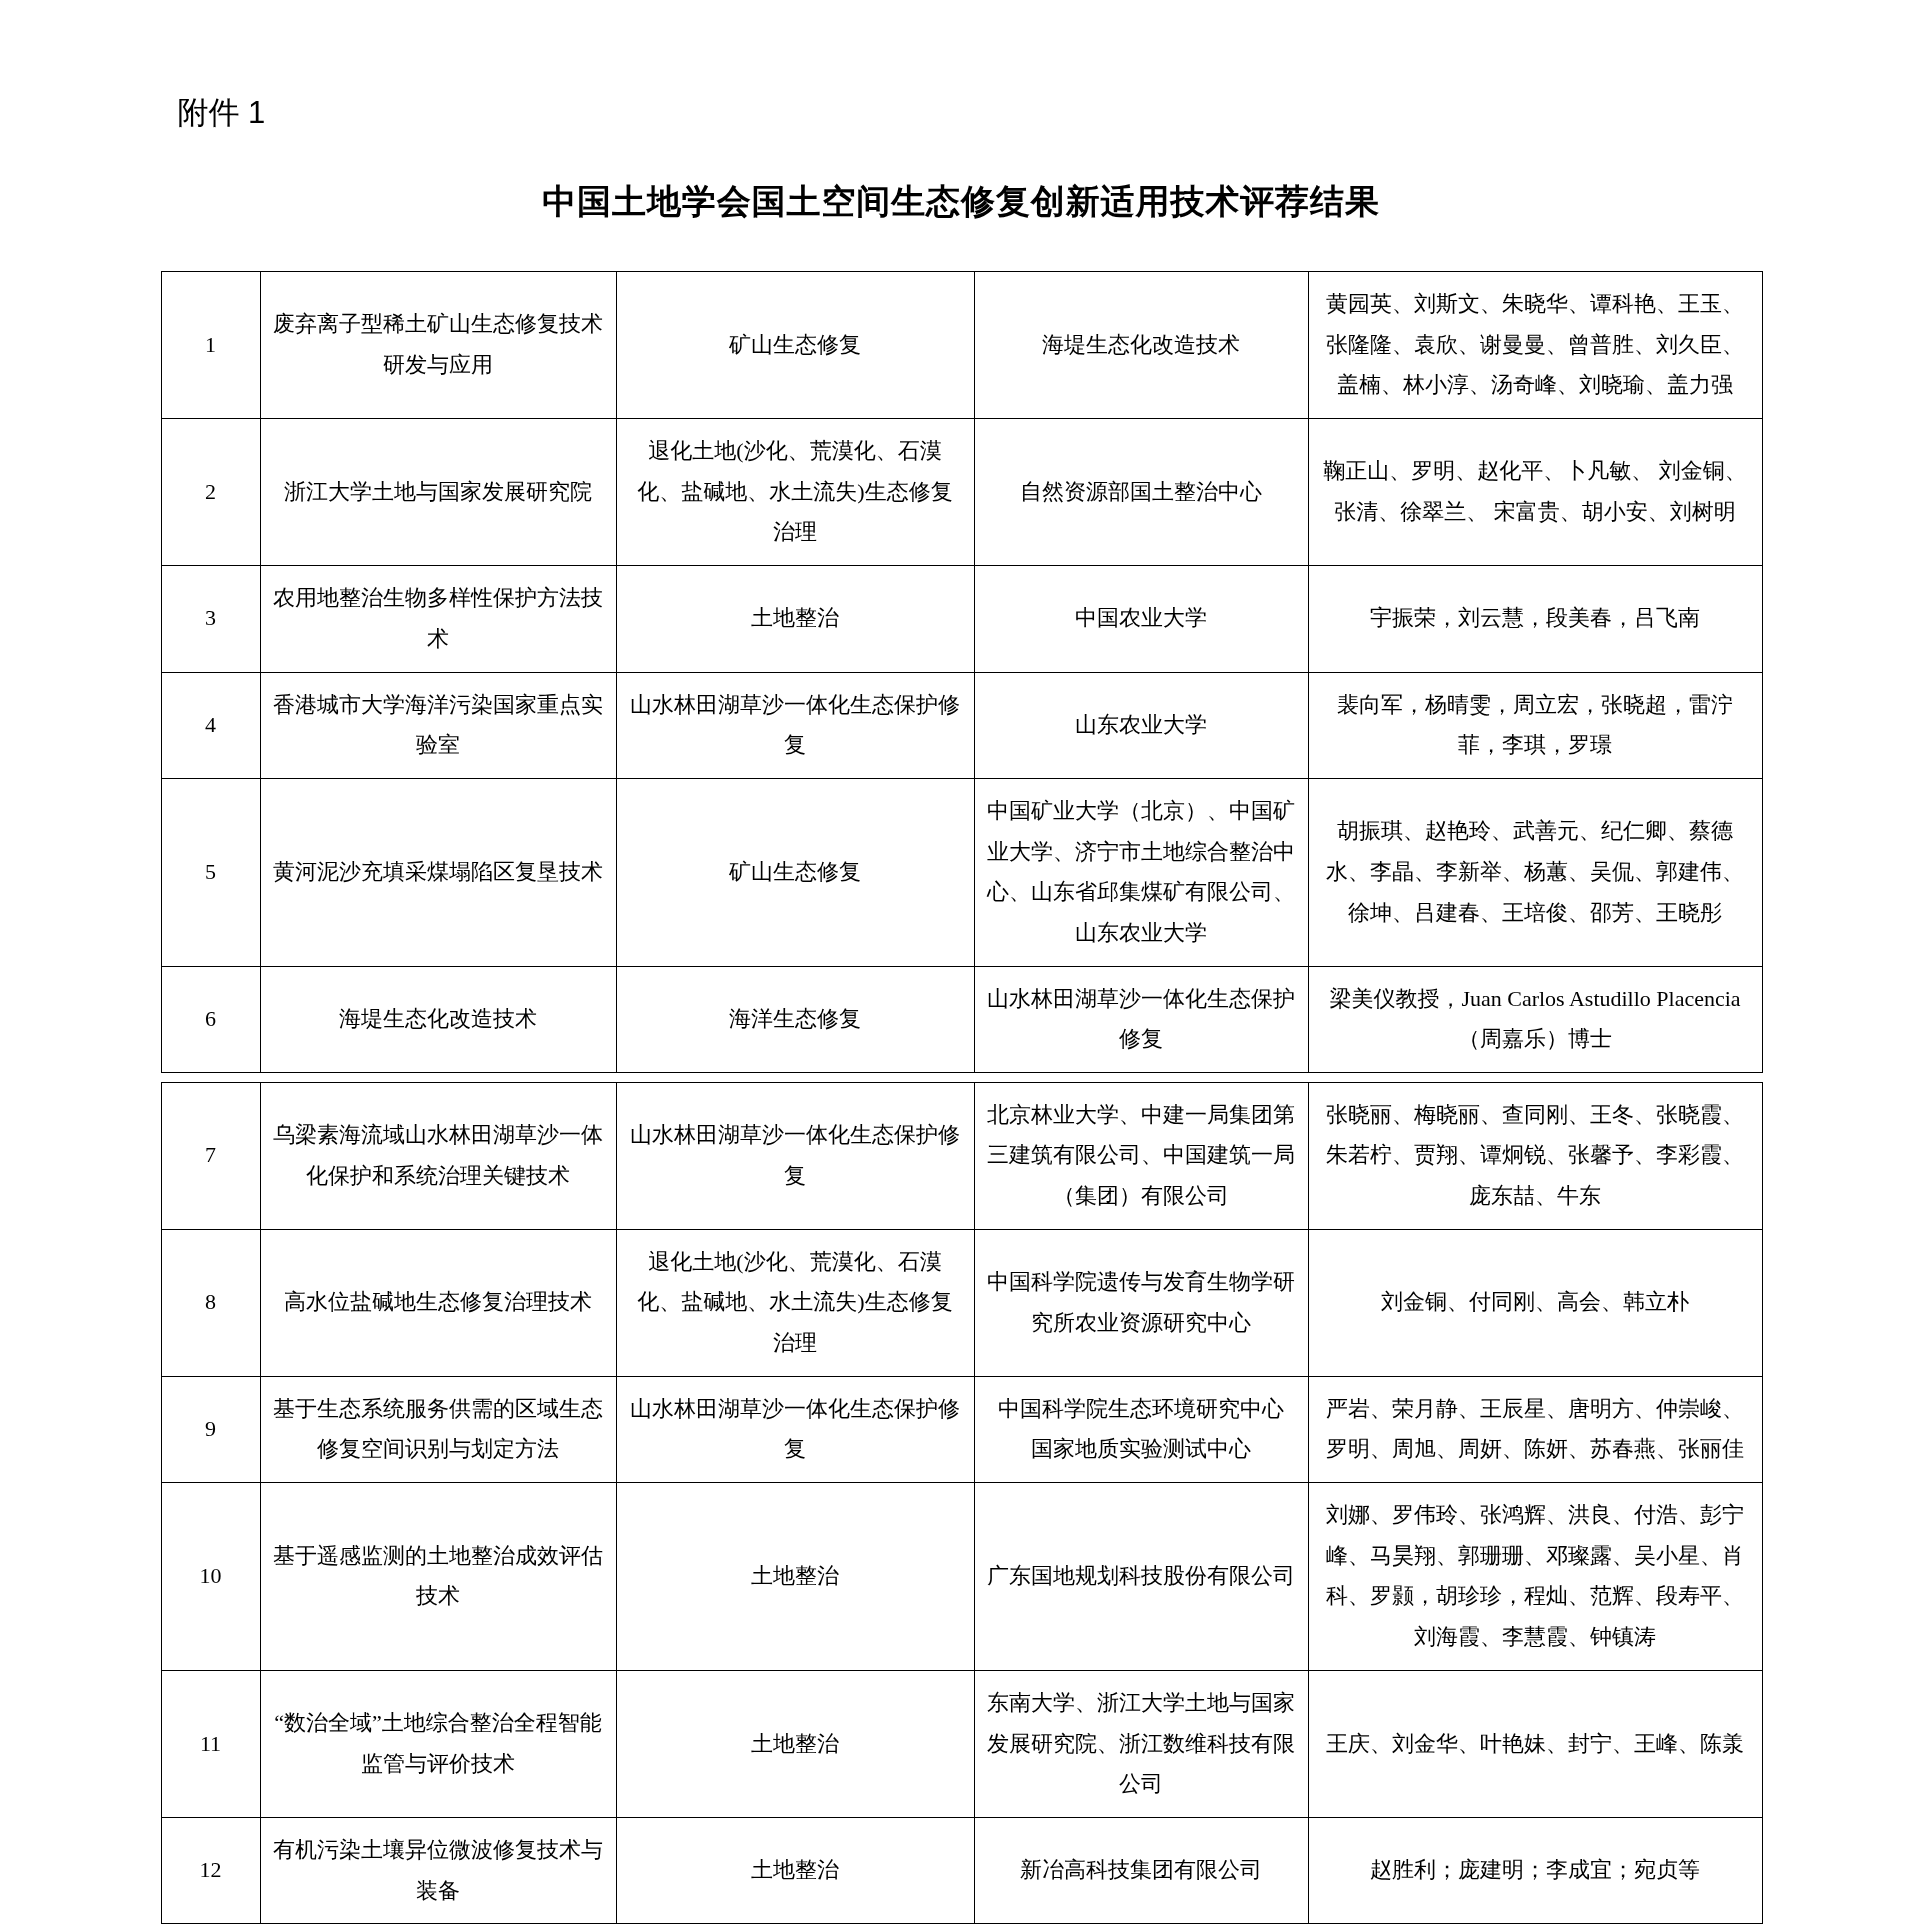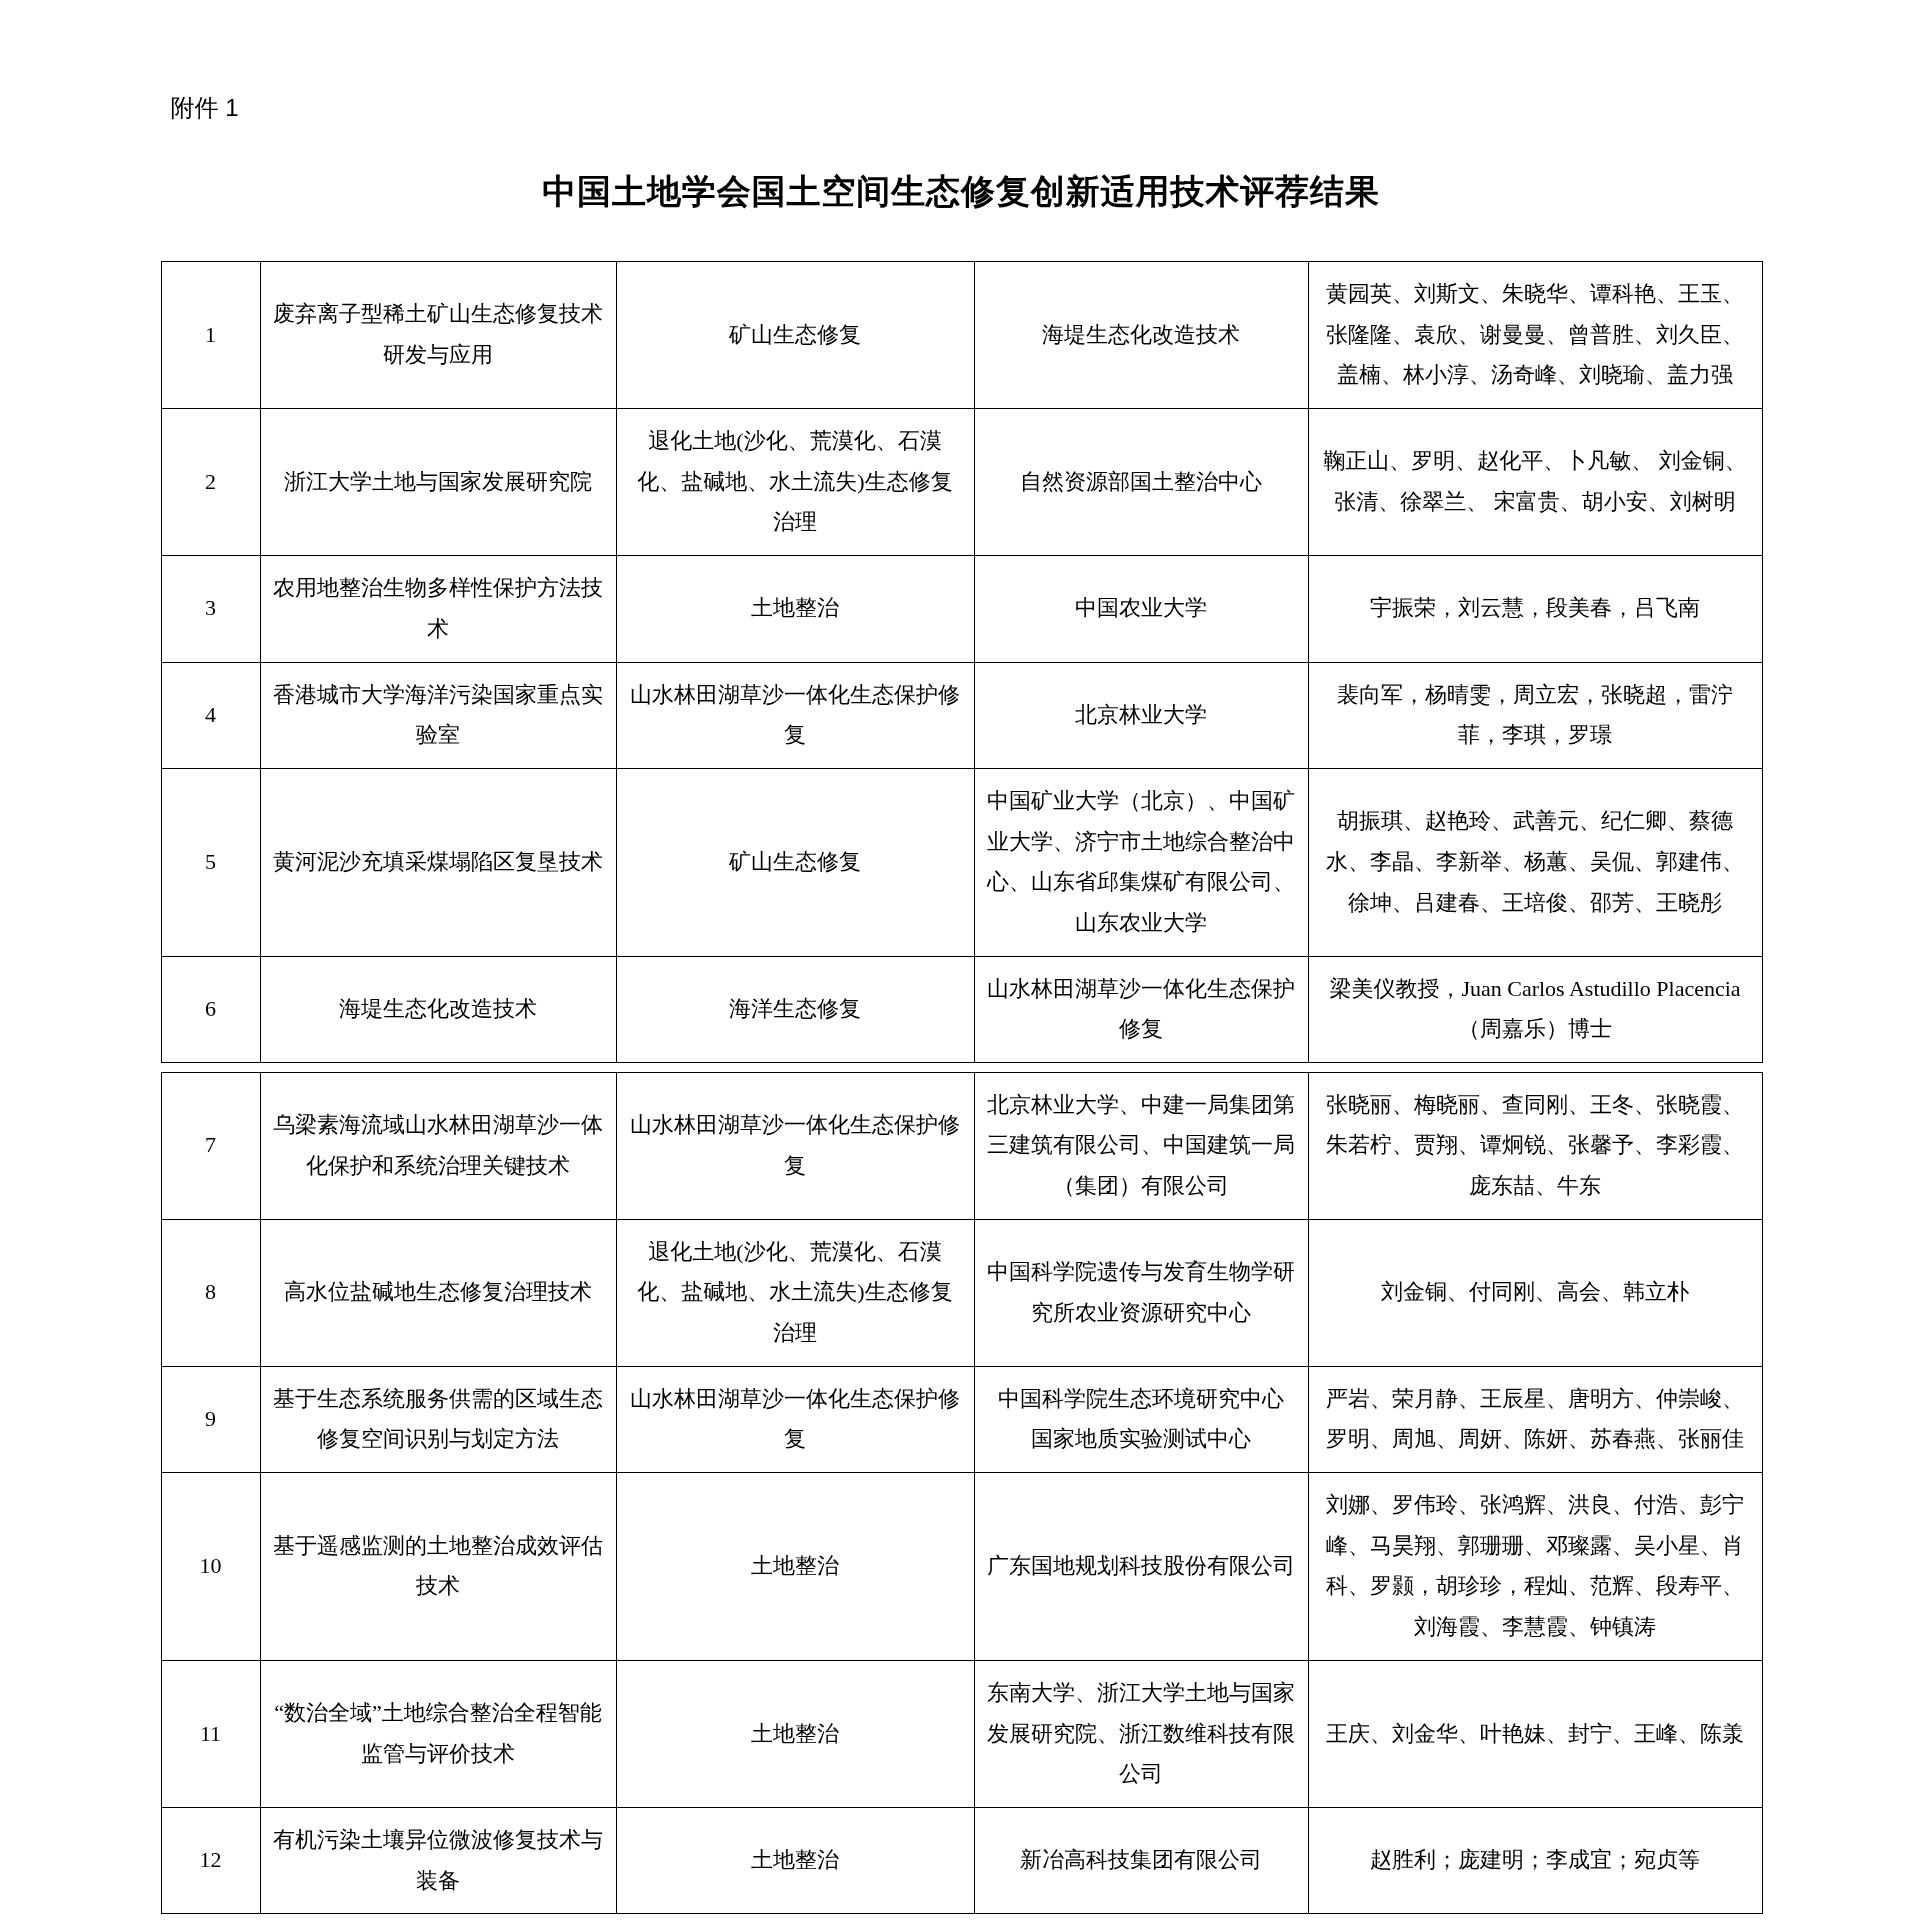--- a/index.html
+++ b/index.html
@@ -14,23 +14,23 @@
     color: #000000;
     position: relative;
   }
   .page {
     width: 1601px;
     margin: 0 auto;
     padding-top: 92px;
   }
   .attachment {
     font-family: "Liberation Sans", "DejaVu Sans", sans-serif;
-    font-size: 24px;
+    font-size: 31px;
     text-align: left;
-    margin: 0 0 45px 10px;
+    margin: 0 0 45px 17px;
     font-weight: normal;
   }
   .doc-title {
     font-family: "Liberation Sans", "DejaVu Sans", sans-serif;
     font-size: 34px;
     font-weight: bold;
     text-align: center;
     margin: 0 0 46px 0;
     letter-spacing: 0.9px;
   }
@@ -98,21 +98,21 @@
       <td>3</td>
       <td>农用地整治生物多样性保护方法技术</td>
       <td>土地整治</td>
       <td>中国农业大学</td>
       <td>宇振荣，刘云慧，段美春，吕飞南</td>
     </tr>
     <tr>
       <td>4</td>
       <td>香港城市大学海洋污染国家重点实验室</td>
       <td>山水林田湖草沙一体化生态保护修复</td>
-      <td>北京林业大学</td>
+      <td>山东农业大学</td>
       <td>裴向军，杨晴雯，周立宏，张晓超，雷泞菲，李琪，罗璟</td>
     </tr>
     <tr>
       <td>5</td>
       <td>黄河泥沙充填采煤塌陷区复垦技术</td>
       <td>矿山生态修复</td>
       <td>中国矿业大学（北京）、中国矿业大学、济宁市土地综合整治中心、山东省邱集煤矿有限公司、山东农业大学</td>
       <td>胡振琪、赵艳玲、武善元、纪仁卿、蔡德水、李晶、李新举、杨蕙、吴侃、郭建伟、徐坤、吕建春、王培俊、邵芳、王晓彤</td>
     </tr>
     <tr>

